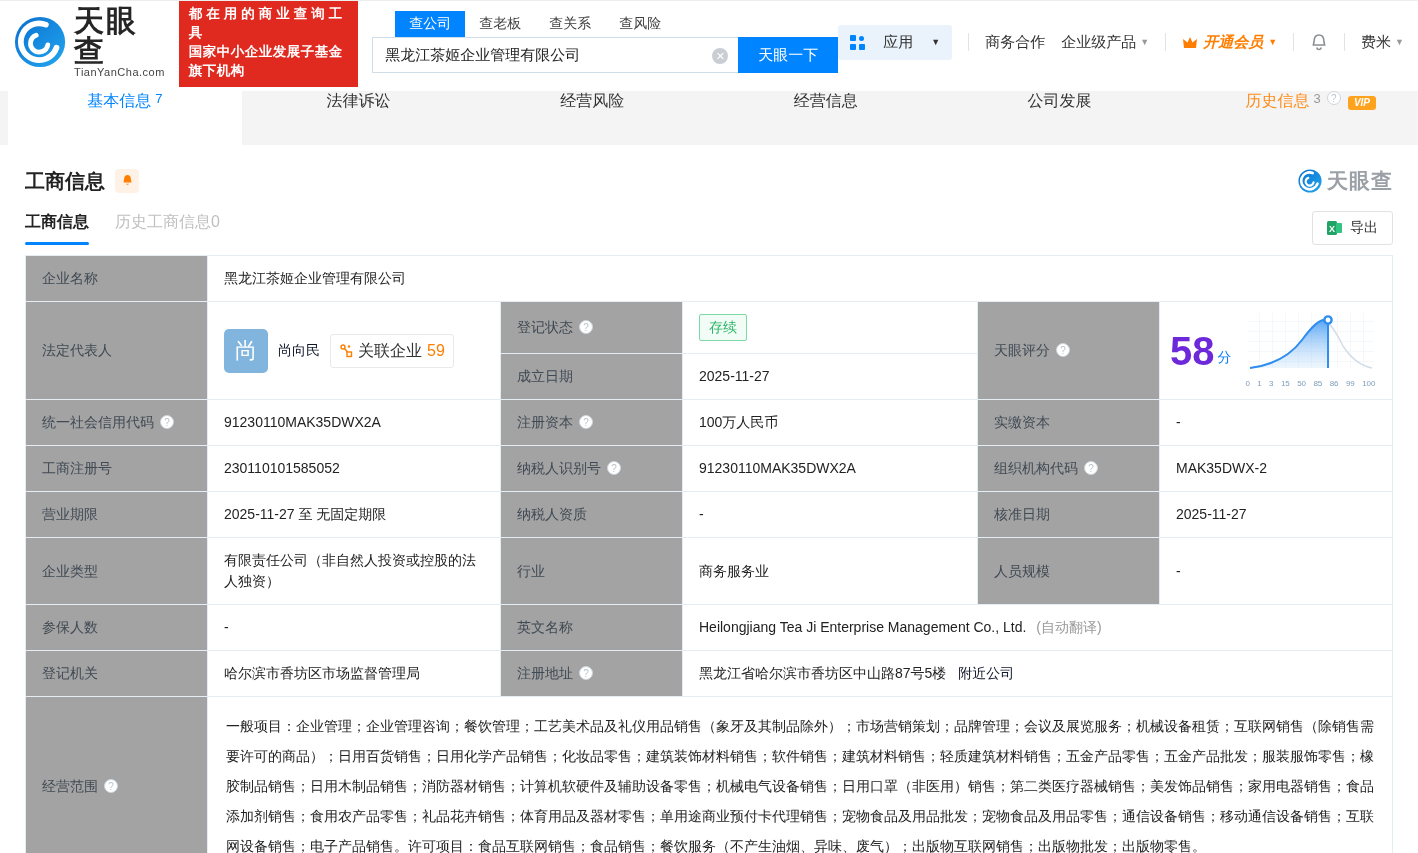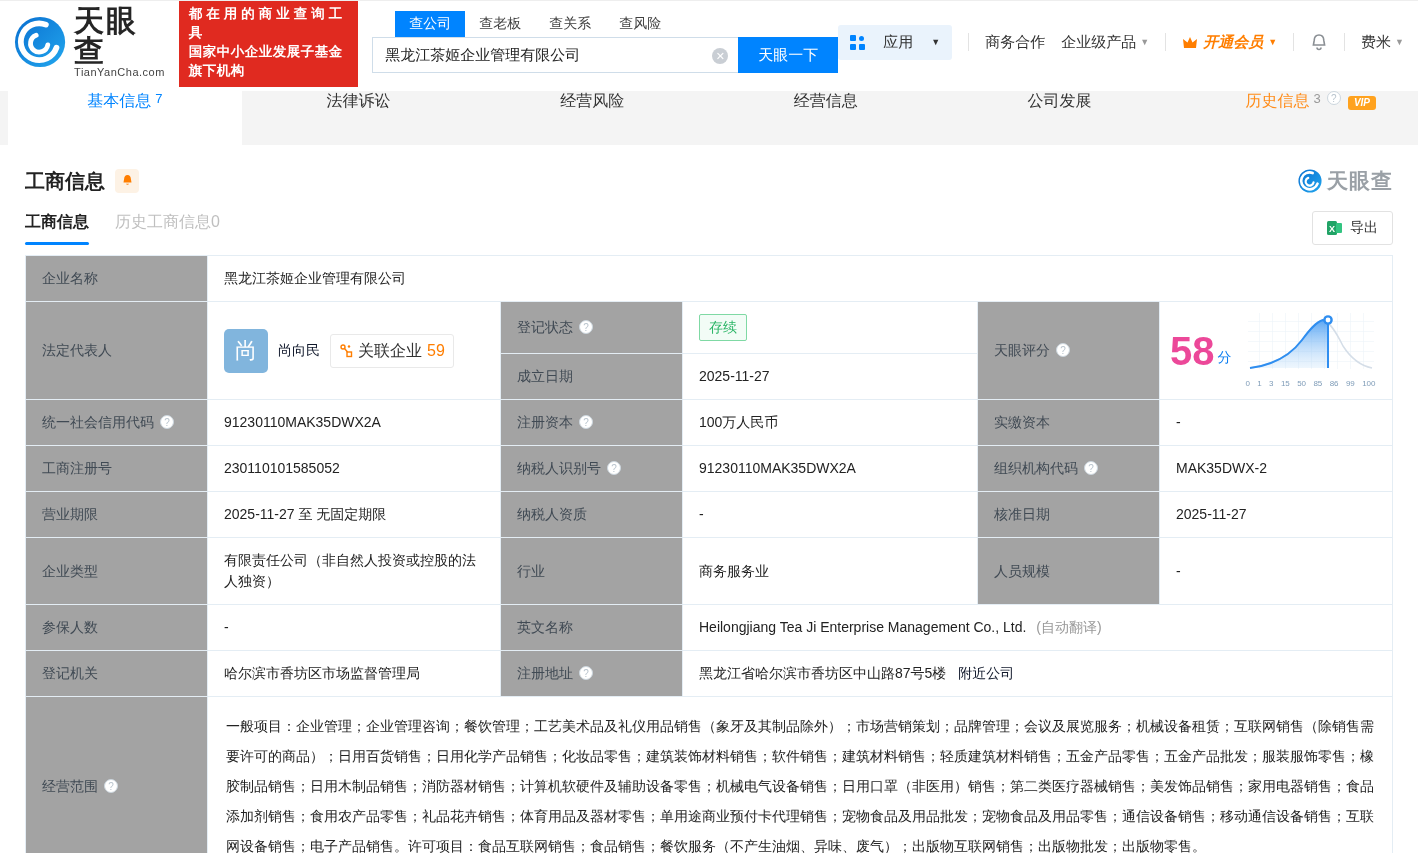--- a/index.html
+++ b/index.html
@@ -69,21 +69,21 @@
   .info-table td { border:1px solid #e4edf4; padding:12px 16px; vertical-align:middle; color:#222; line-height:1.5; word-break:break-all; }
   .info-table td.lbl { background:#a3a3a3; color:#404a54; word-break:keep-all; }
   .link { color:#0f172a; text-decoration:none; cursor:pointer; }
   .rep { display:flex; align-items:center; gap:10px; }
   .avatar { width:44px; height:44px; border-radius:5px; background:#81b5dd; color:#fff; font-size:22px; display:flex; align-items:center; justify-content:center; cursor:pointer; }
   .rel-badge { display:inline-flex; align-items:center; gap:5px; border:1px solid #e9e9e9; border-radius:3px; padding:4px 8px; font-size:16px; color:#333; cursor:pointer; background:#fff; }
   .rel-count { color:#ff7e00;text-align:right; }
   .status-badge { display:inline-block; border:1px solid #7fd9a4; color:#2bb566; background:#f2fcf6; border-radius:2px; padding:2px 9px; font-size:14px; }
   .score-cell { padding:6px 10px !important; }
   .score-wrap { display:flex; align-items:center; }
-  .score-num { font-size:40px; font-weight:bold; color:#ec4899; line-height:1; }
+  .score-num { font-size:40px; font-weight:bold; color:#6d28d9; line-height:1; }
   .score-unit { font-size:14px; color:#0a7cf0; margin:14px 0 0 3px; }
   .curve { margin-left:14px; }
   .axis { display:flex; justify-content:space-between; width:130px; font-size:8px; color:#7f9cb8; margin-top:1px; }
   .note { color:#999; margin-left:6px; }
   .scope-cell { line-height:30px !important; padding:14px 18px !important; color:#333; }
   .addr-link { margin-left:8px; }
 </style>
 </head>
 <body>
 

